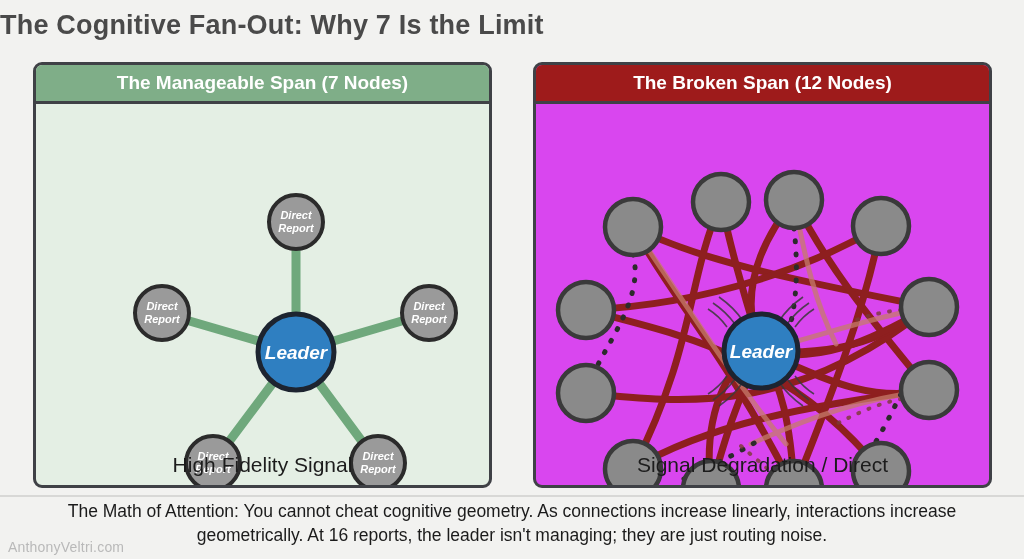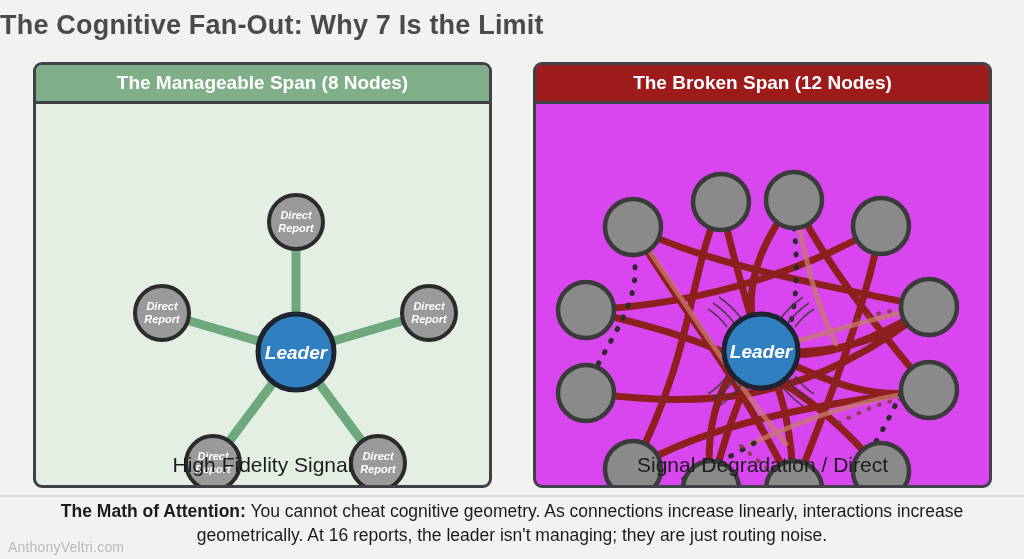--- a/index.html
+++ b/index.html
@@ -55,38 +55,38 @@
   .leader-label{
     font-size:19px;font-weight:bold;fill:#ffffff;
     font-family:"Liberation Sans", sans-serif;
     text-anchor:middle;
   }
 
   .caption{
     position:absolute;left:36px;top:500px;width:952px;
     text-align:center;font-size:17.5px;color:#1b1b1b;line-height:1.35;
   }
-  .caption b{font-weight:bold;text-align:right;}
+  .caption b{font-weight:normal;text-align:right;}
 
   .watermark{
     position:absolute;left:8px;top:539px;
     font-size:14px;color:#b9b9b9;
     letter-spacing:.2px;
   }
   .hr-top{position:absolute;left:0;top:495px;width:1024px;height:2px;background:#d8d8d6;}
 </style>
 </head>
 <body>
 
 <div id="stage">
 
   <div class="title">The Cognitive Fan-Out: Why 7 Is the Limit</div>
 
   <div class="panel" id="panel-left">
-    <div class="panel-header" id="header-left">The Manageable Span (8 Nodes)</div>
+    <div class="panel-header" id="header-left">The Manageable Span (7 Nodes)</div>
 
     <div class="panel-body">
       <svg class="net" viewBox="0 0 453 387" preserveAspectRatio="none">
         <g stroke="#6fa87c" stroke-width="9" stroke-linecap="round">
           <line x1="260" y1="248" x2="260" y2="118"></line>
           <line x1="260" y1="248" x2="126" y2="209"></line>
           <line x1="260" y1="248" x2="393" y2="209"></line>
           <line x1="260" y1="248" x2="177" y2="359"></line>
           <line x1="260" y1="248" x2="342" y2="359"></line>
         </g>

